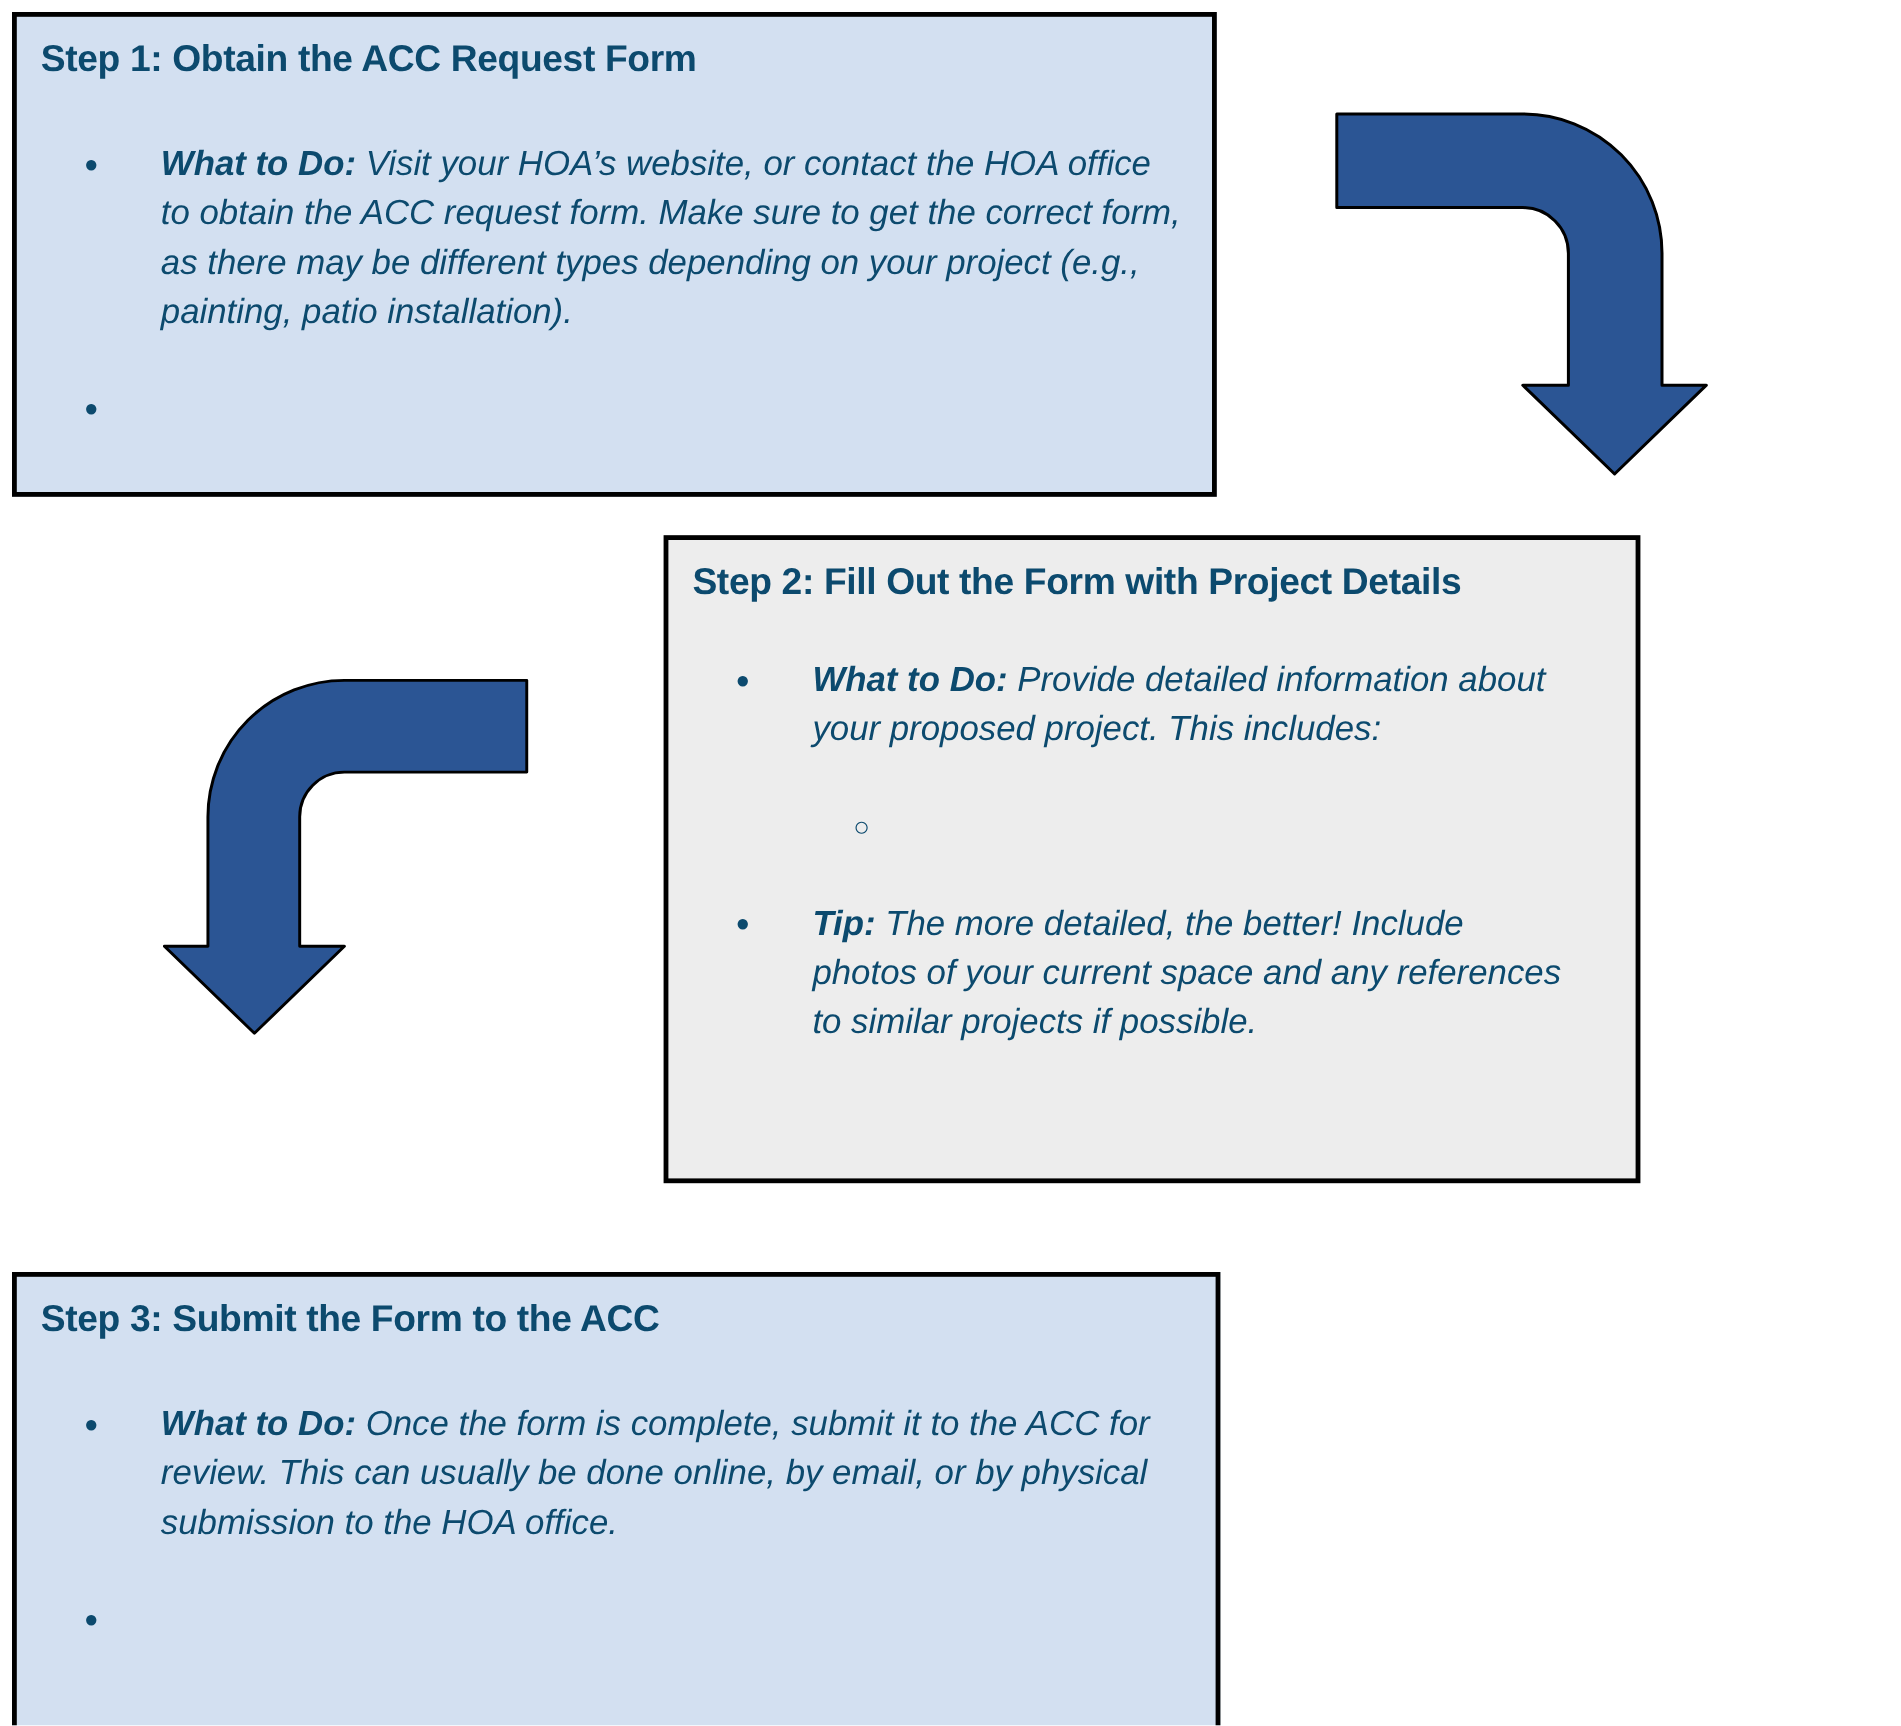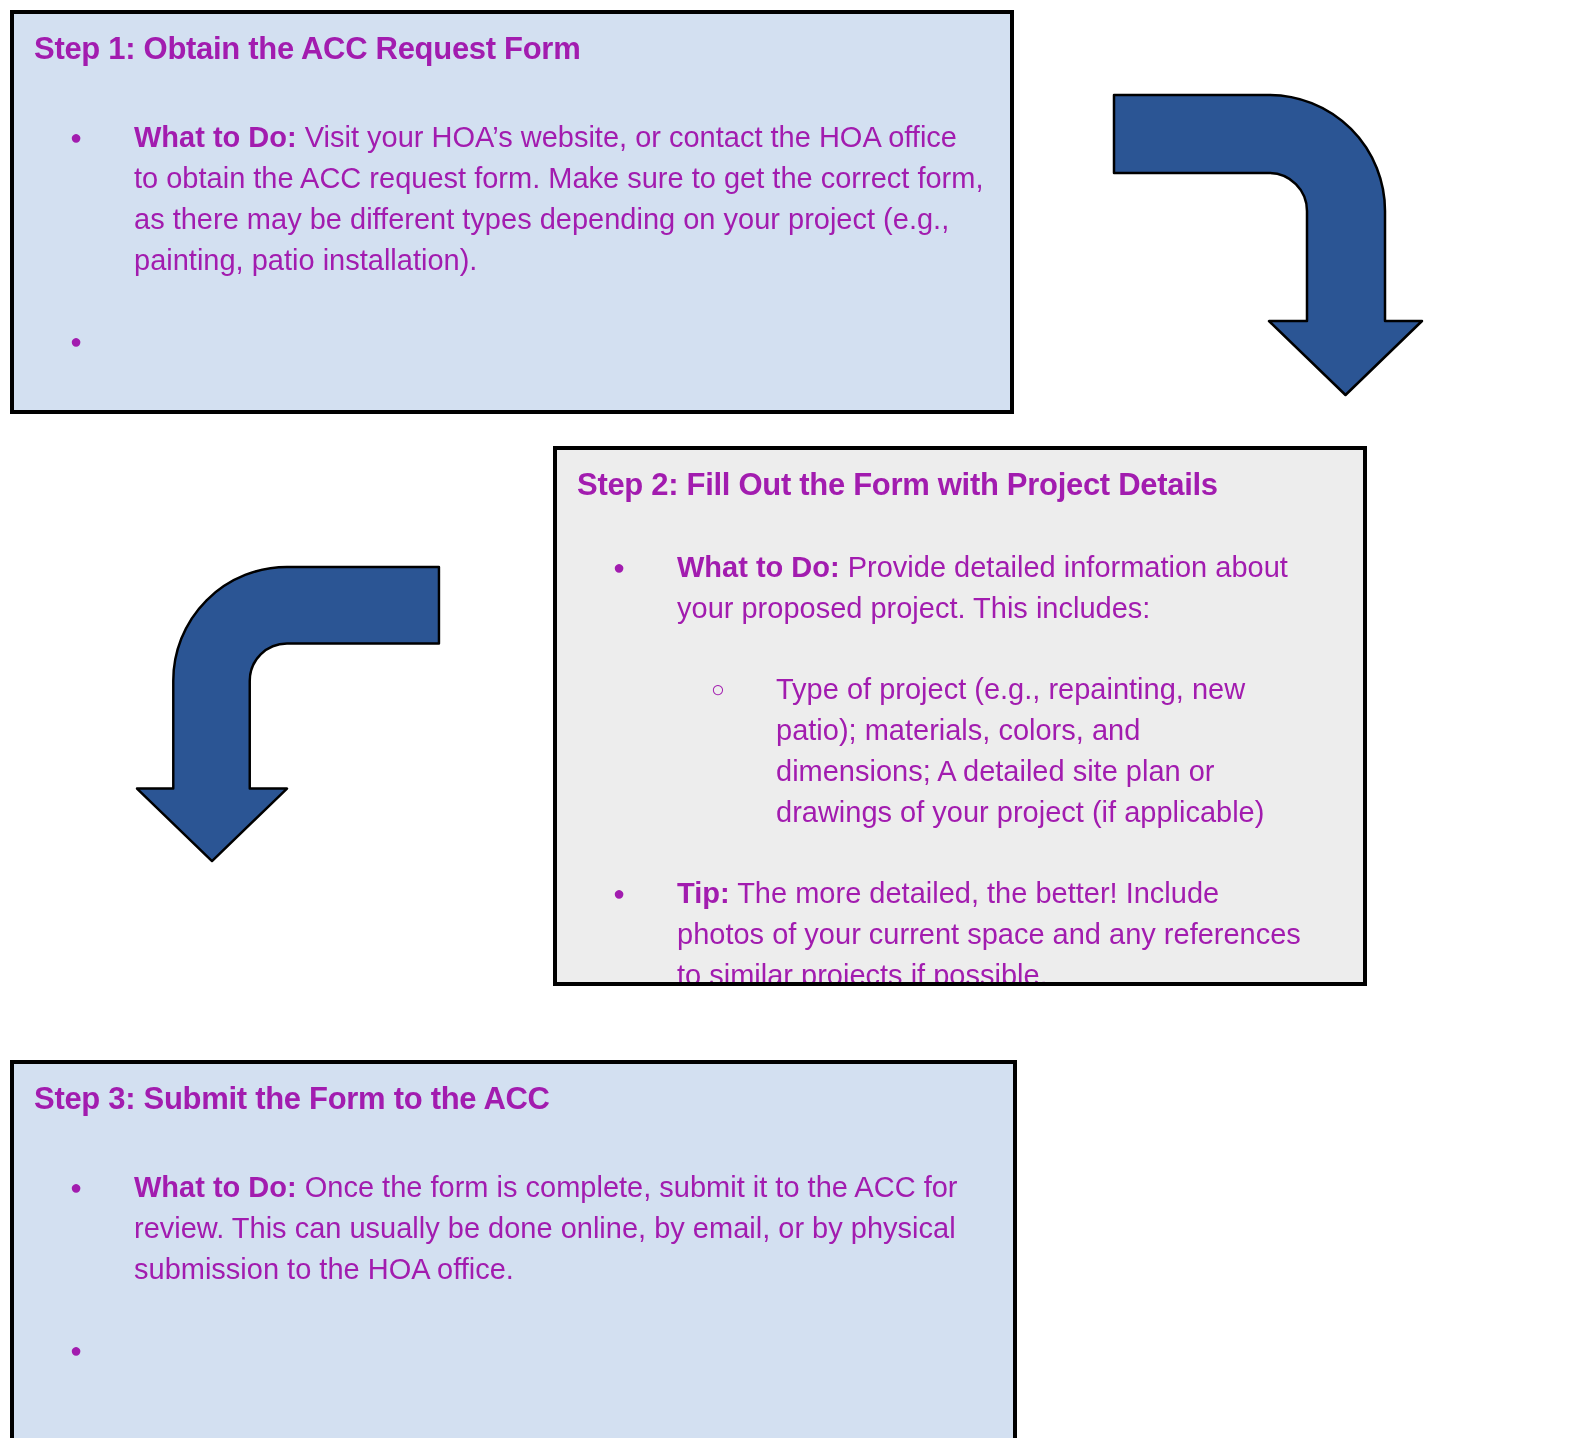--- a/index.html
+++ b/index.html
@@ -6,21 +6,21 @@
     margin: 0;
     padding: 0;
     background: #ffffff;
   }
   #canvas {
     position: relative;
     width: 1584px;
     height: 1438px;
     background: #ffffff;
     font-family: "Liberation Sans", sans-serif;
-    color: #a21caf;
+    color: #0c4a6e;
     overflow: hidden;
   }
   .step-box {
     position: absolute;
     box-sizing: border-box;
     border: 4px solid #000000;
     overflow: hidden;
   }
   .box-blue { background: #d3e0f1; }
   .box-gray { background: #ededed; }
@@ -54,20 +54,21 @@
   }
   .bullet-row.sub { margin-left: 104px; }
   .bullet-row.sub .bullet-glyph {
     flex-basis: 115px;
     padding-left: 50px;
     font-size: 23px;
   }
   .bullet-text {
     flex: 1 1 auto;
     padding-right: 26px;
+    font-style: italic;
   }
   #box-step2 .bullet-text { padding-right: 60px; }
   .lead { font-weight: 700; }
 
   .flow-arrow { position: absolute; }
   #arrow-1 { left: 1112px; top: 93px;  width: 314px; height: 306px; }
   #arrow-2 { left: 130px;  top: 565px; width: 314px; height: 300px; }
 </style>
 </head>
 <body>
@@ -93,21 +94,20 @@
 
   <div id="box-step2" class="step-box box-gray">
     <div class="box-title">Step 2: Fill Out the Form with Project Details</div>
     <div class="bullets">
       <div class="bullet-row">
         <span class="bullet-glyph">●</span>
         <div class="bullet-text"><span class="lead">What to Do:</span><span> Provide detailed information about your proposed project. This includes:</span></div>
       </div>
       <div class="bullet-row sub">
         <span class="bullet-glyph">○</span>
-        <div class="bullet-text">Type of project (e.g., repainting, new patio); materials, colors, and dimensions; A detailed site plan or drawings of your project (if applicable)</div>
       </div>
       <div class="bullet-row">
         <span class="bullet-glyph">●</span>
         <div class="bullet-text"><span class="lead">Tip:</span><span> The more detailed, the better! Include photos of your current space and any references to similar projects if possible.</span></div>
       </div>
     </div>
   </div>
 
   <svg id="arrow-2" class="flow-arrow" viewBox="-2 -2 314 306" xmlns="http://www.w3.org/2000/svg">
     <path transform="translate(310 0) scale(-1 1)" d="M0,0 H155 A116,116 0 0 1 271,116 V226 H308 L231.5,300 L155,226 H193 V116 A38,38 0 0 0 155,78 H0 Z" stroke="#000000" stroke-width="2.5" stroke-linejoin="round" fill="#2b5594"></path>

